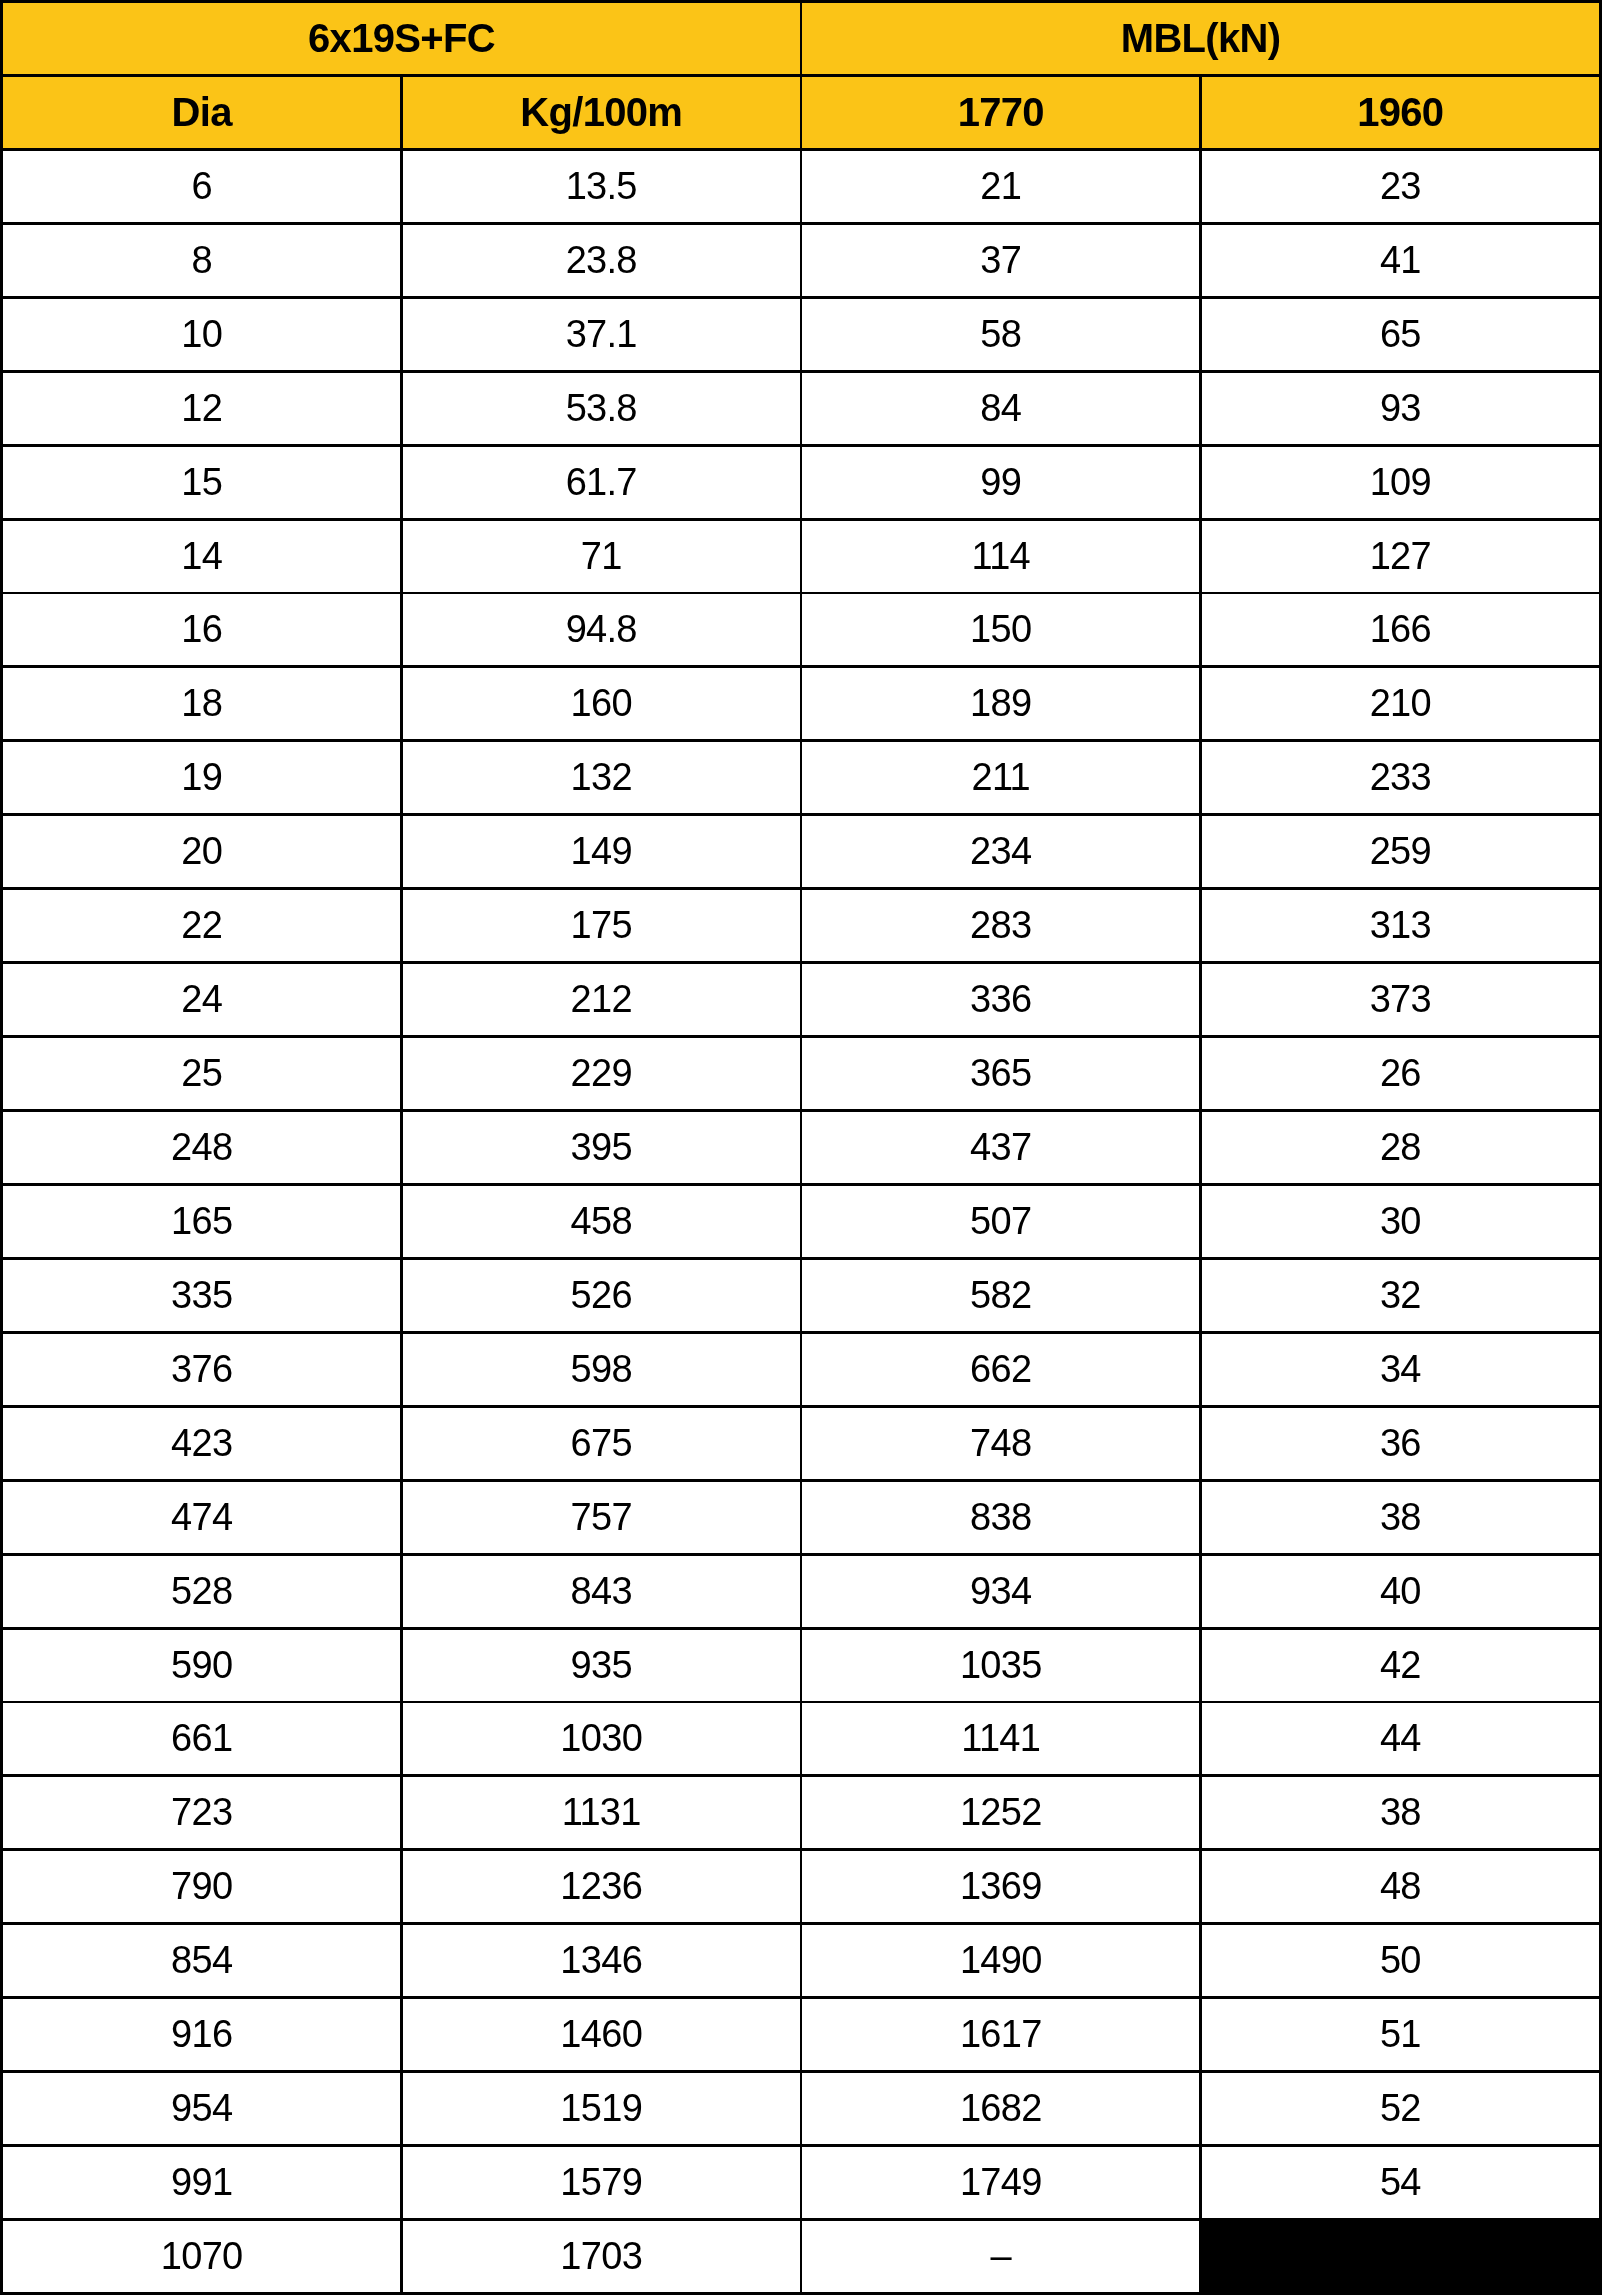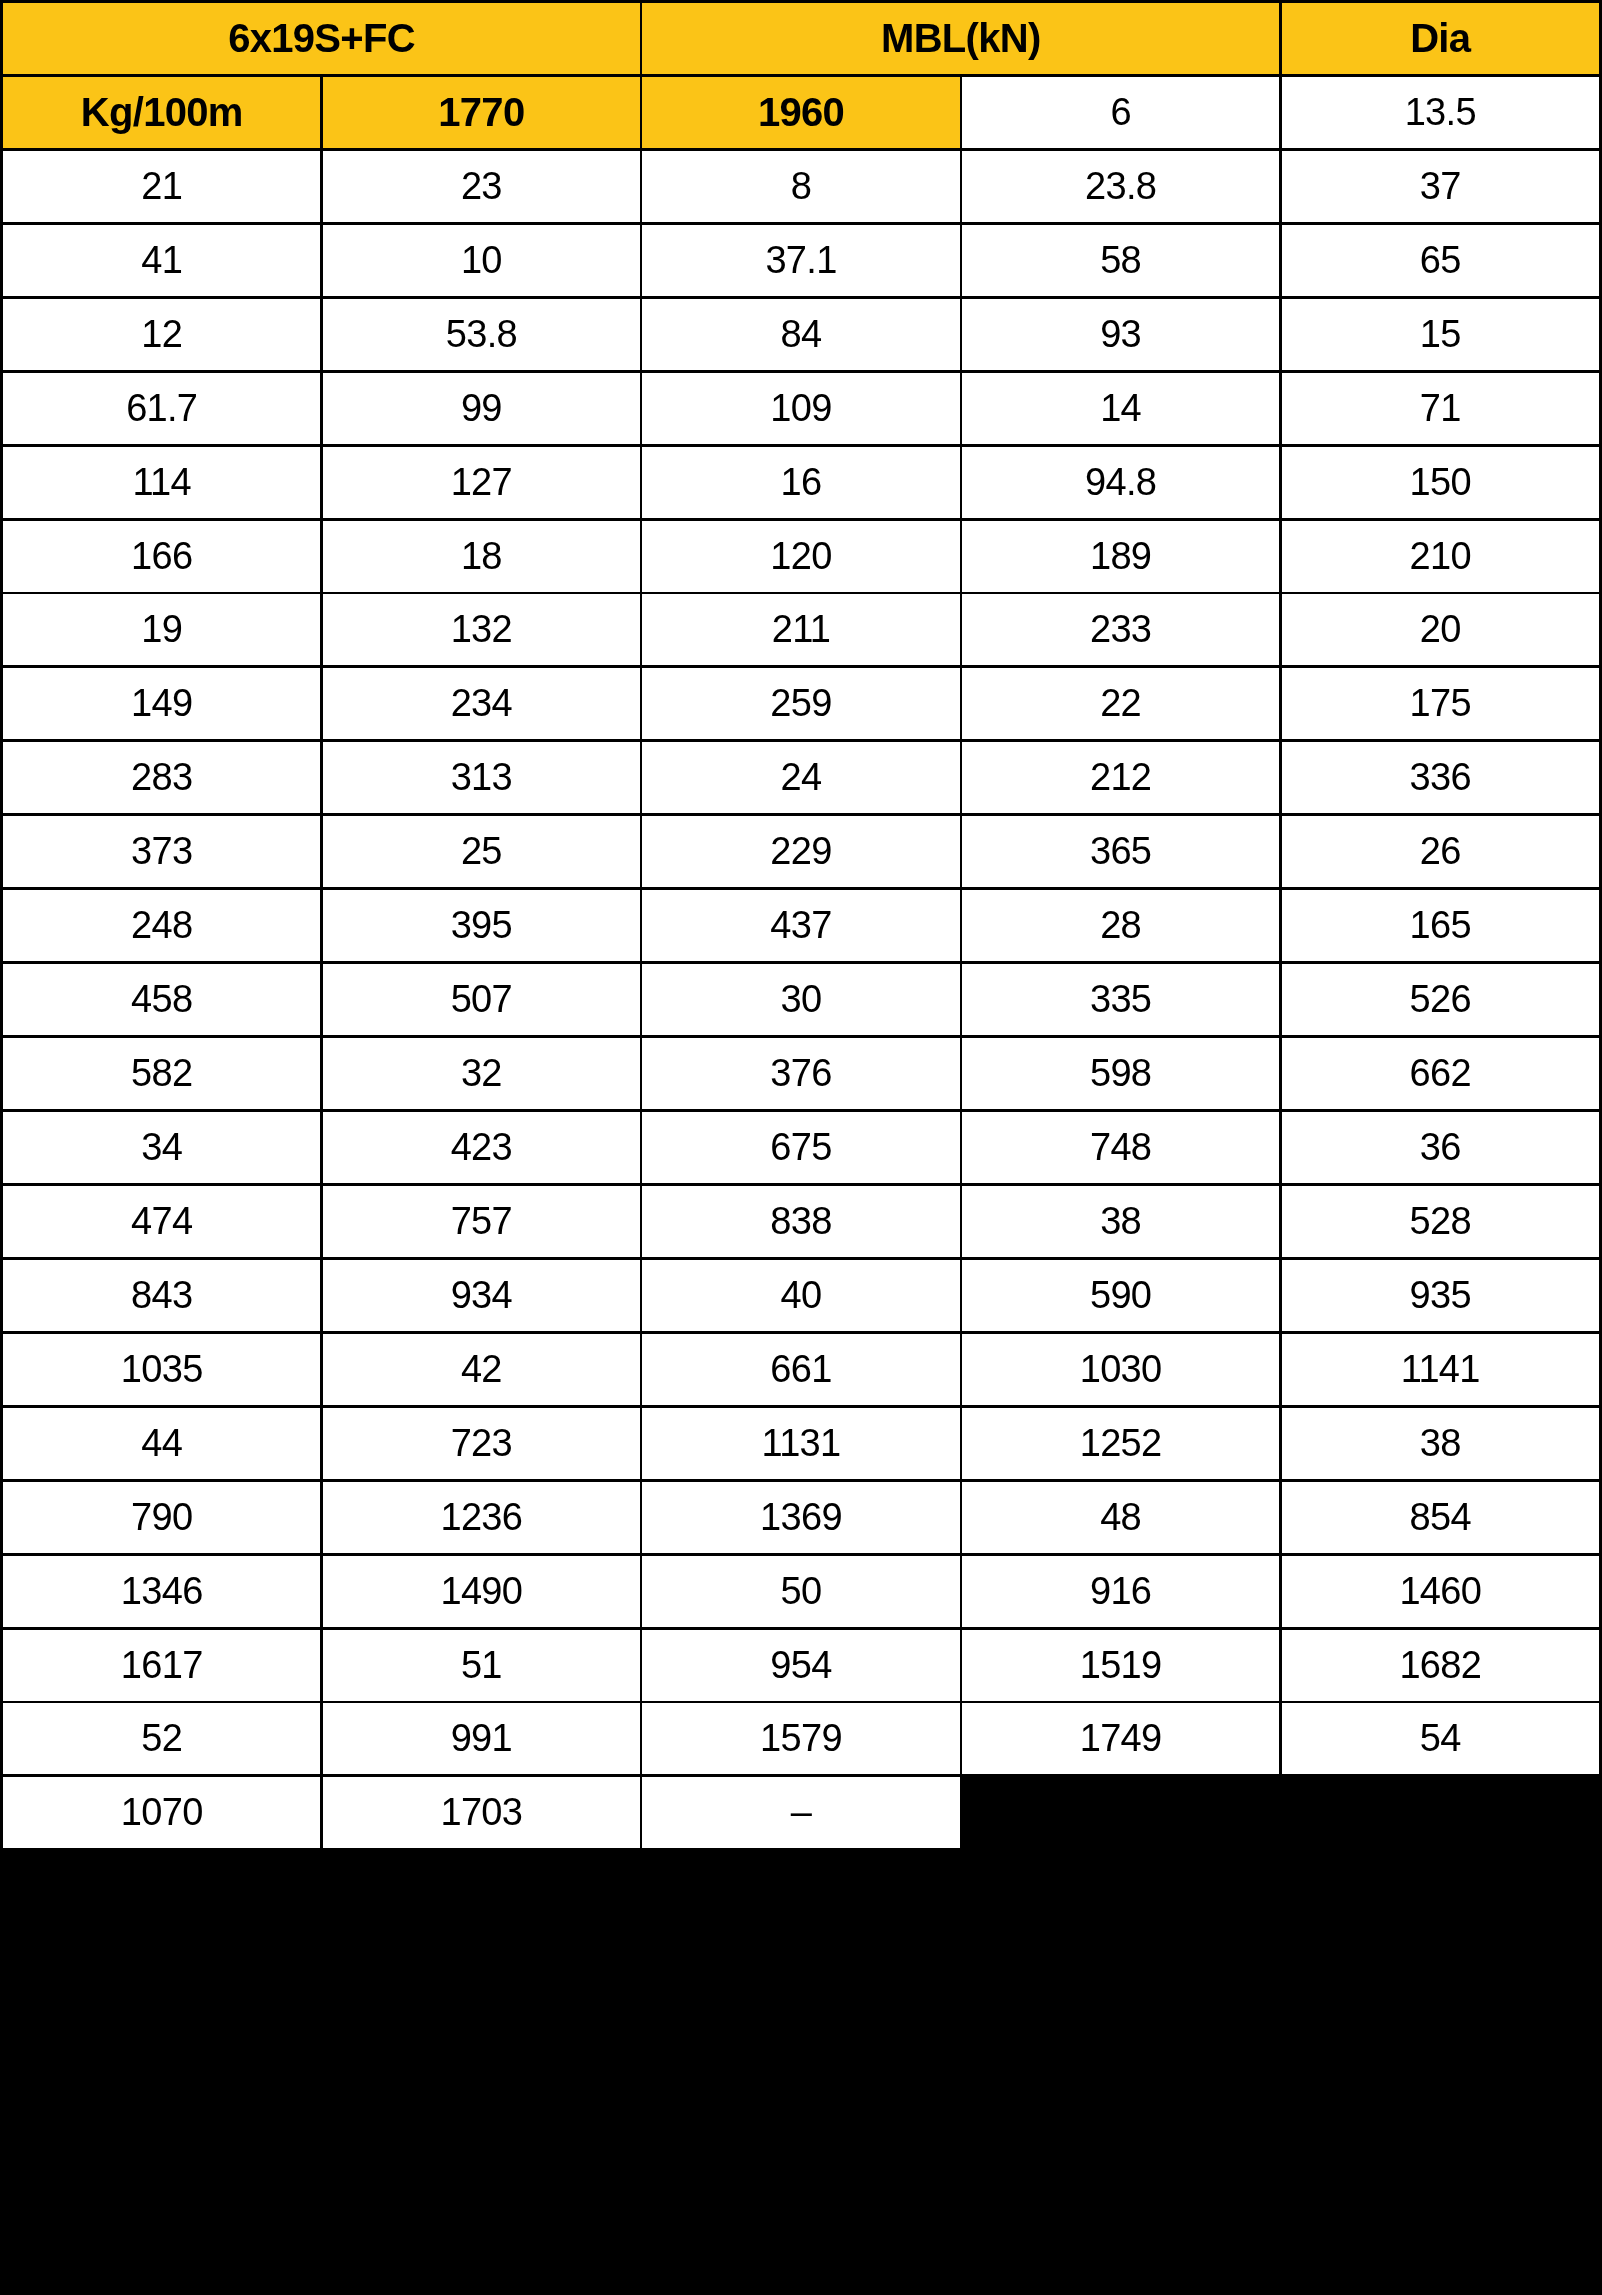--- a/index.html
+++ b/index.html
@@ -10,21 +10,21 @@
   body {
     width: 1602px;
     height: 2295px;
     position: relative;
     font-family: "Liberation Sans", sans-serif;
   }
   .grid {
     position: absolute;
     inset: 0;
     display: grid;
-    grid-template-columns: repeat(5, 1fr);
+    grid-template-columns: repeat(4, 1fr);
     grid-template-rows: repeat(31, 1fr);
     background: #000000;
     border: 3.6px solid #000000;
     column-gap: 2.2px;
     row-gap: 2.9px;
     box-sizing: border-box;
   }
   .cell {
     background: #ffffff;
     display: flex;
@@ -78,21 +78,21 @@
     <div class="cell">109</div>
     <div class="cell">14</div>
     <div class="cell">71</div>
     <div class="cell">114</div>
     <div class="cell">127</div>
     <div class="cell">16</div>
     <div class="cell">94.8</div>
     <div class="cell">150</div>
     <div class="cell">166</div>
     <div class="cell">18</div>
-    <div class="cell">120</div>
+    <div class="cell">160</div>
     <div class="cell">189</div>
     <div class="cell">210</div>
     <div class="cell">19</div>
     <div class="cell">132</div>
     <div class="cell">211</div>
     <div class="cell">233</div>
     <div class="cell">20</div>
     <div class="cell">149</div>
     <div class="cell">234</div>
     <div class="cell">259</div>

